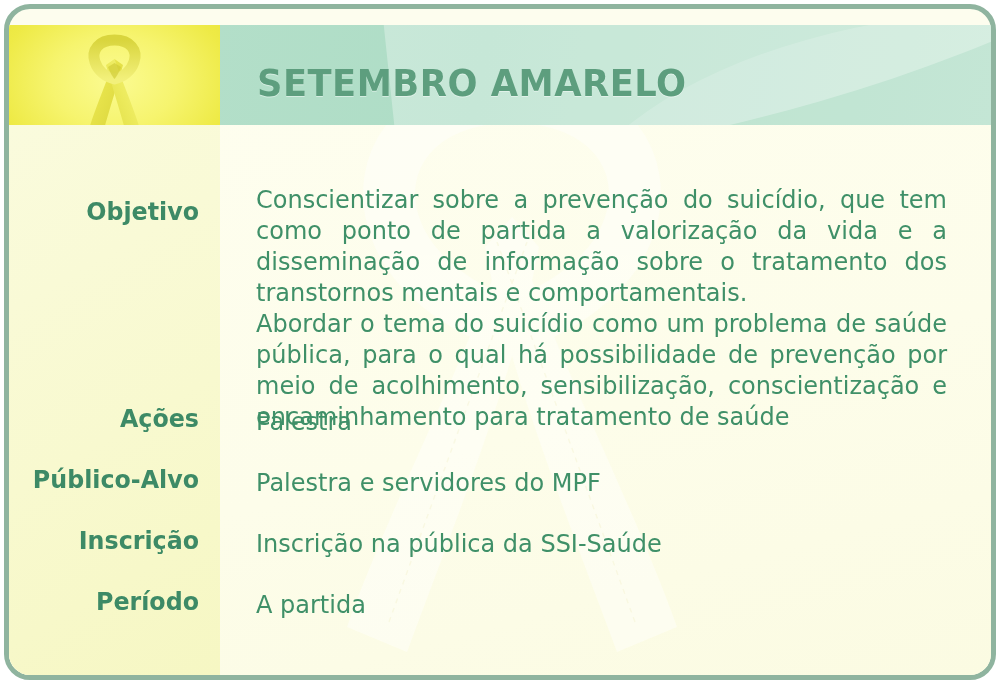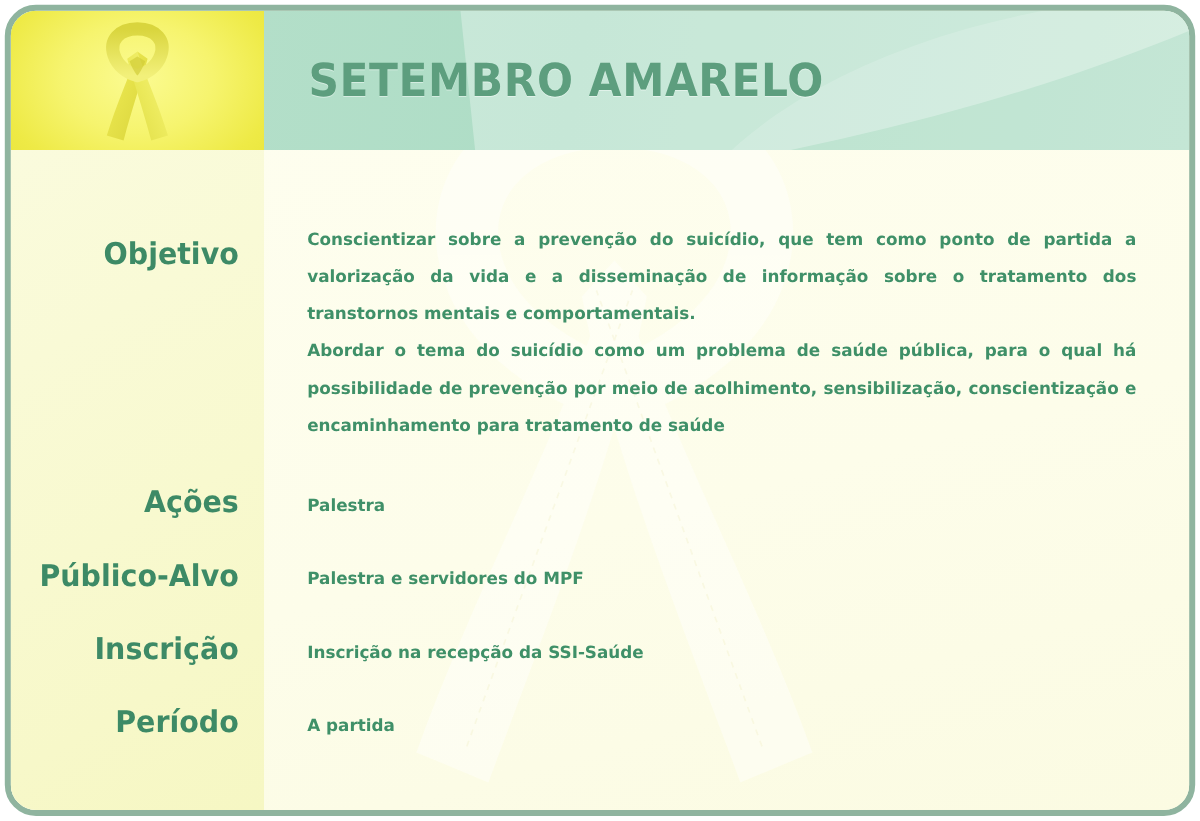--- a/index.html
+++ b/index.html
@@ -25,21 +25,21 @@
     border: 5px solid #8fb49f;
     border-radius: 26px;
     overflow: hidden;
     background: #fdfdee;
   }
 
   
   .header {
     position: absolute;
     left: 0;
-    top: 0;
+    top: 16px;
     right: 0;
     height: 116px;
     background: linear-gradient(100deg, #b7e0cb 0%, #aeddc6 48%, #b9e2cd 100%);
     overflow: hidden;
   }
   .header-swoosh {
     position: absolute;
     left: 38%;
     top: -190px;
     width: 900px;
@@ -135,24 +135,23 @@
     color: #3d8a66;
     white-space: nowrap;
     transform: scaleX(0.95);
     transform-origin: right center;
   }
   .row .value {
     position: absolute;
     left: 247px;
     right: 44px;
     font-family: "DejaVu Sans", sans-serif;
-    font-size: 14px;
+    font-size: 24px;
     line-height: 31px;
     color: #3f9068;
-    font-weight: bold;
   }
   .value.justified { text-align: justify; }
   .value.justified p { margin: 0; }
   .value.justified p.p1 { text-align: justify; text-align-last: left; }
 
   .r-objetivo { top: 60px; }
   .r-objetivo .label { top: 12px; }
   .r-acoes    { top: 282px; }
   .r-publico  { top: 343px; }
   .r-inscricao{ top: 404px; }
@@ -226,21 +225,21 @@
       <div class="value">Palestra</div>
     </div>
 
     <div class="row r-publico">
       <div class="label">Público-Alvo</div>
       <div class="value">Palestra e servidores do MPF</div>
     </div>
 
     <div class="row r-inscricao">
       <div class="label">Inscrição</div>
-      <div class="value">Inscrição na recepção da SSI-Saúde</div>
+      <div class="value">Inscrição na pública da SSI-Saúde</div>
     </div>
 
     <div class="row r-periodo">
       <div class="label">Período</div>
       <div class="value">A partida</div>
     </div>
 
   </div>
 </div>
 

